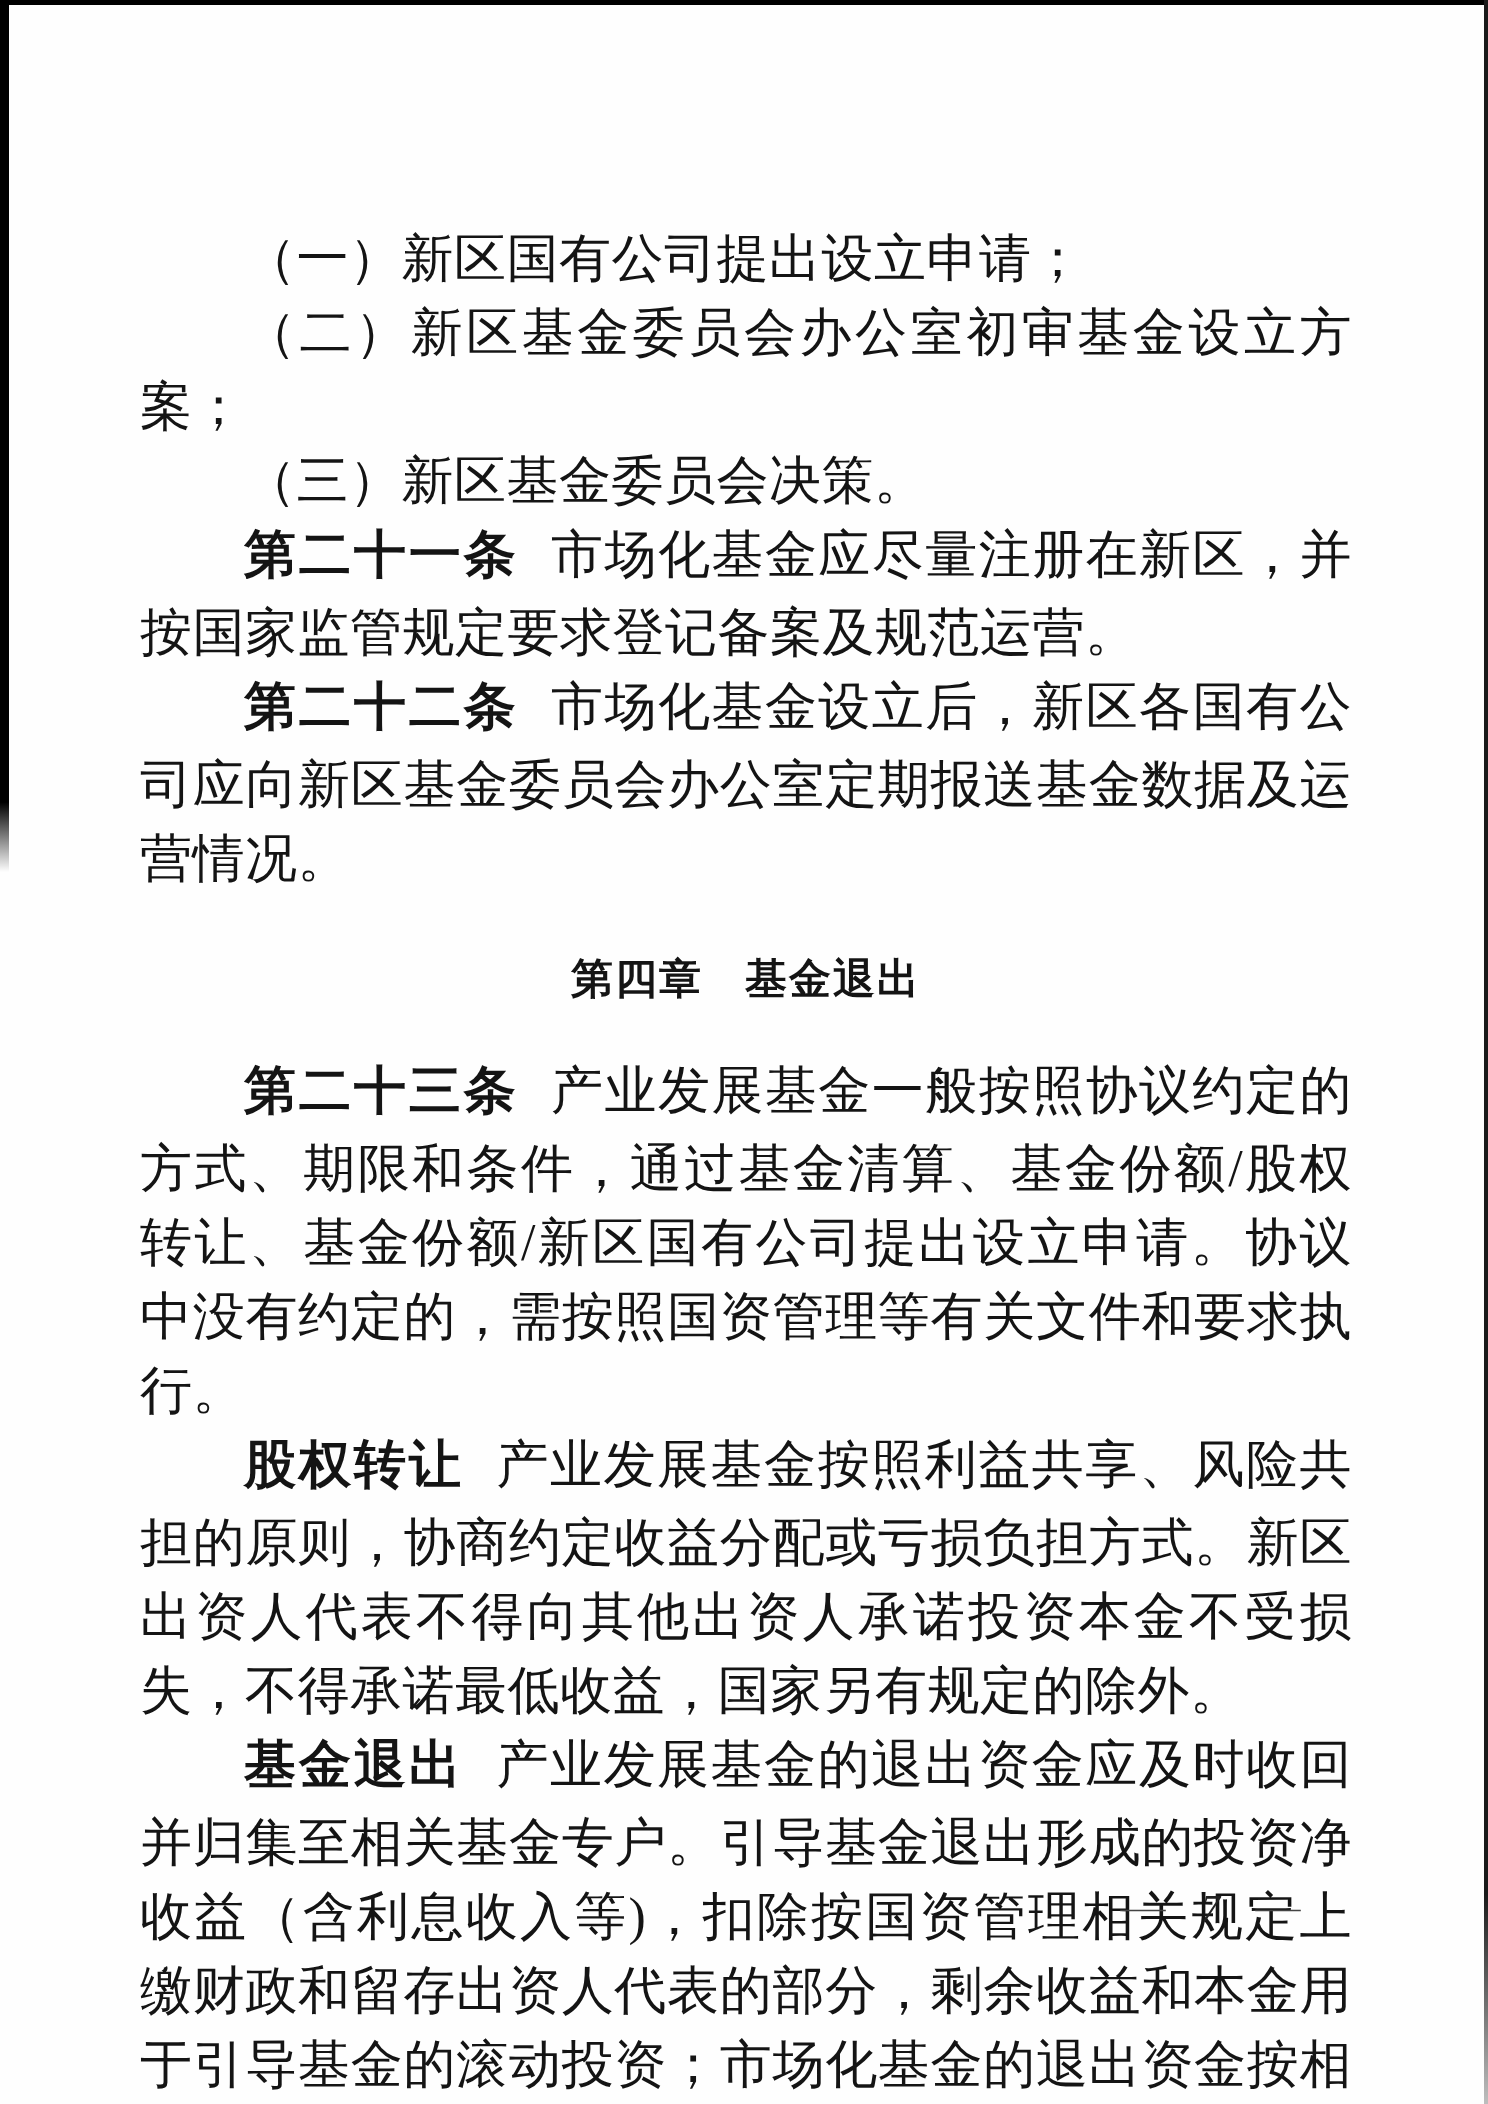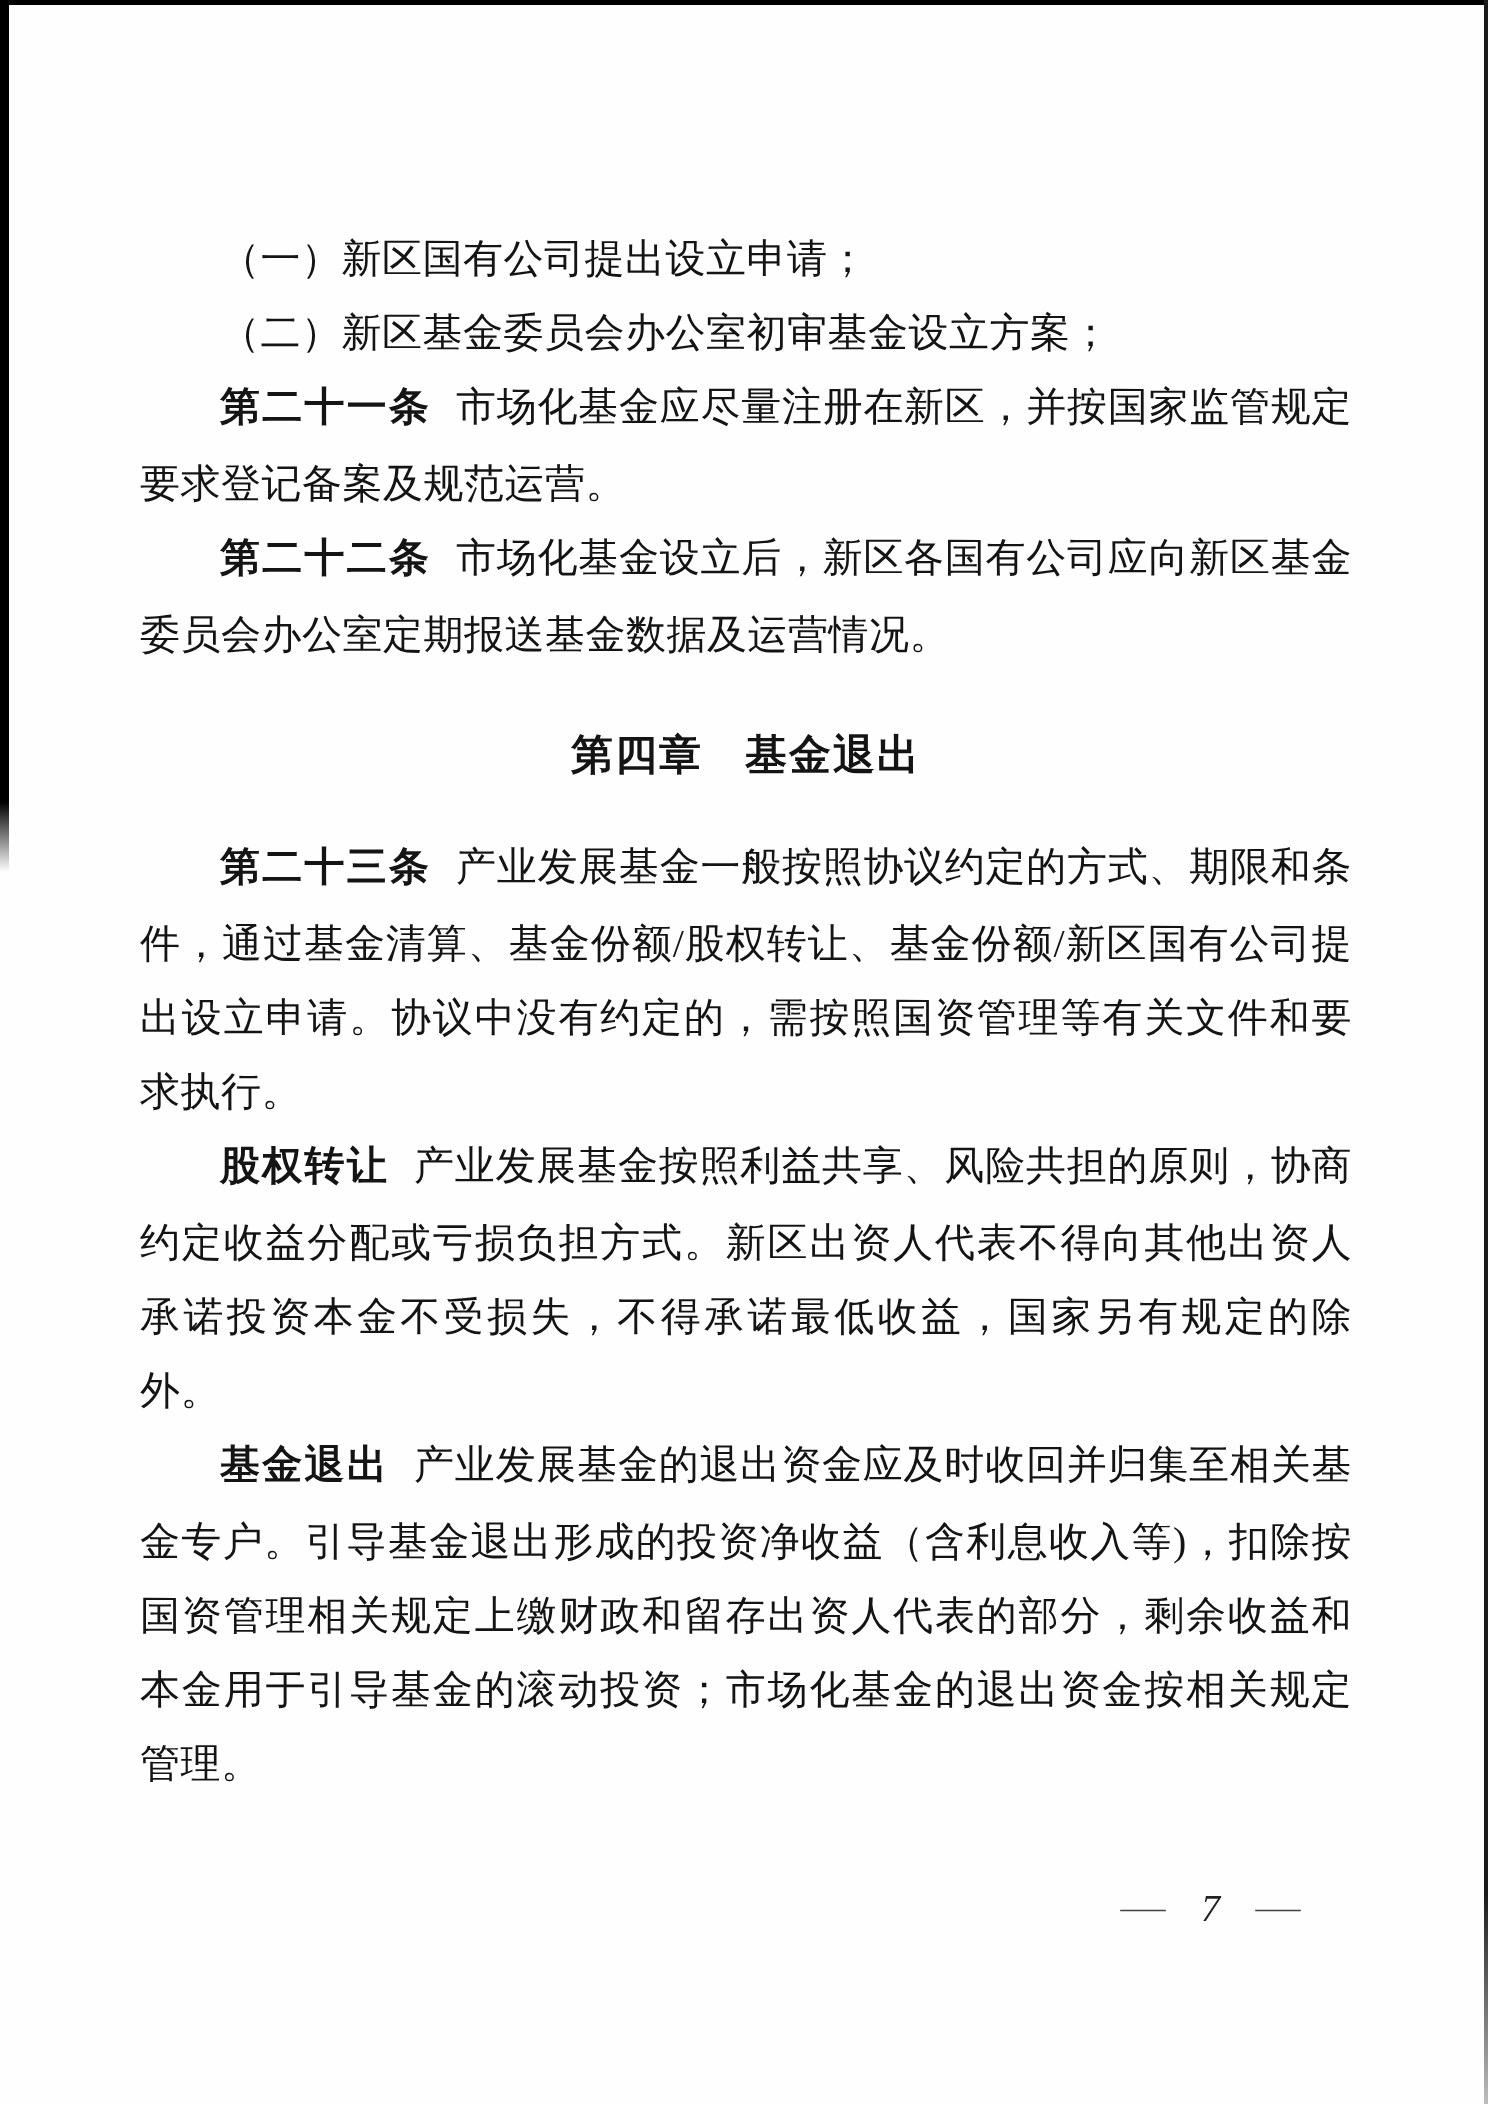--- a/index.html
+++ b/index.html
@@ -36,21 +36,21 @@
     background: linear-gradient(to bottom, #1a1a1a 0 90%, rgba(0,0,0,0.25) 100%);
   }
   .content {
     position: absolute;
     left: 140px;
     top: 222px;
     width: 1212px;
   }
   .para {
     margin: 0;
-    font-size: 40px;
+    font-size: 52px;
     line-height: 74px;
     text-indent: 2em;
     text-align: justify;
     text-justify: inter-ideograph;
     letter-spacing: 0.5px;
   }
   .para .lead {
     font-family: Liberation Mono, monospace;
     font-weight: 700;
     margin-right: 0.62em;
@@ -98,20 +98,21 @@
   <div class="edge-top"></div>
   <div class="edge-left"></div>
   <div class="edge-right"></div>
 
   <main class="content">
 
     <p class="para"><span>（一）新区国有公司提出设立申请；</span></p>
 
     <p class="para"><span>（二）新区基金委员会办公室初审基金设立方案；</span></p>
 
+    <p class="para"><span>（三）新区基金委员会决策。</span></p>
 
     <p class="para"><b class="lead">第二十一条</b><span>市场化基金应尽量注册在新区，并按国家监管规定要求登记备案及规范运营。</span></p>
 
     <p class="para"><b class="lead">第二十二条</b><span>市场化基金设立后，新区各国有公司应向新区基金委员会办公室定期报送基金数据及运营情况。</span></p>
 
     <h2 class="chapter"><span class="chapter-number">第四章</span><span class="chapter-title">基金退出</span></h2>
 
     <p class="para"><b class="lead">第二十三条</b><span>产业发展基金一般按照协议约定的方式、期限和条件，通过基金清算、基金份额/股权转让、基金份额/新区国有公司提出设立申请。协议中没有约定的，需按照国资管理等有关文件和要求执行。</span></p>
 
     <p class="para"><b class="lead">股权转让</b><span>产业发展基金按照利益共享、风险共担的原则，协商约定收益分配或亏损负担方式。新区出资人代表不得向其他出资人承诺投资本金不受损失，不得承诺最低收益，国家另有规定的除外。</span></p>

